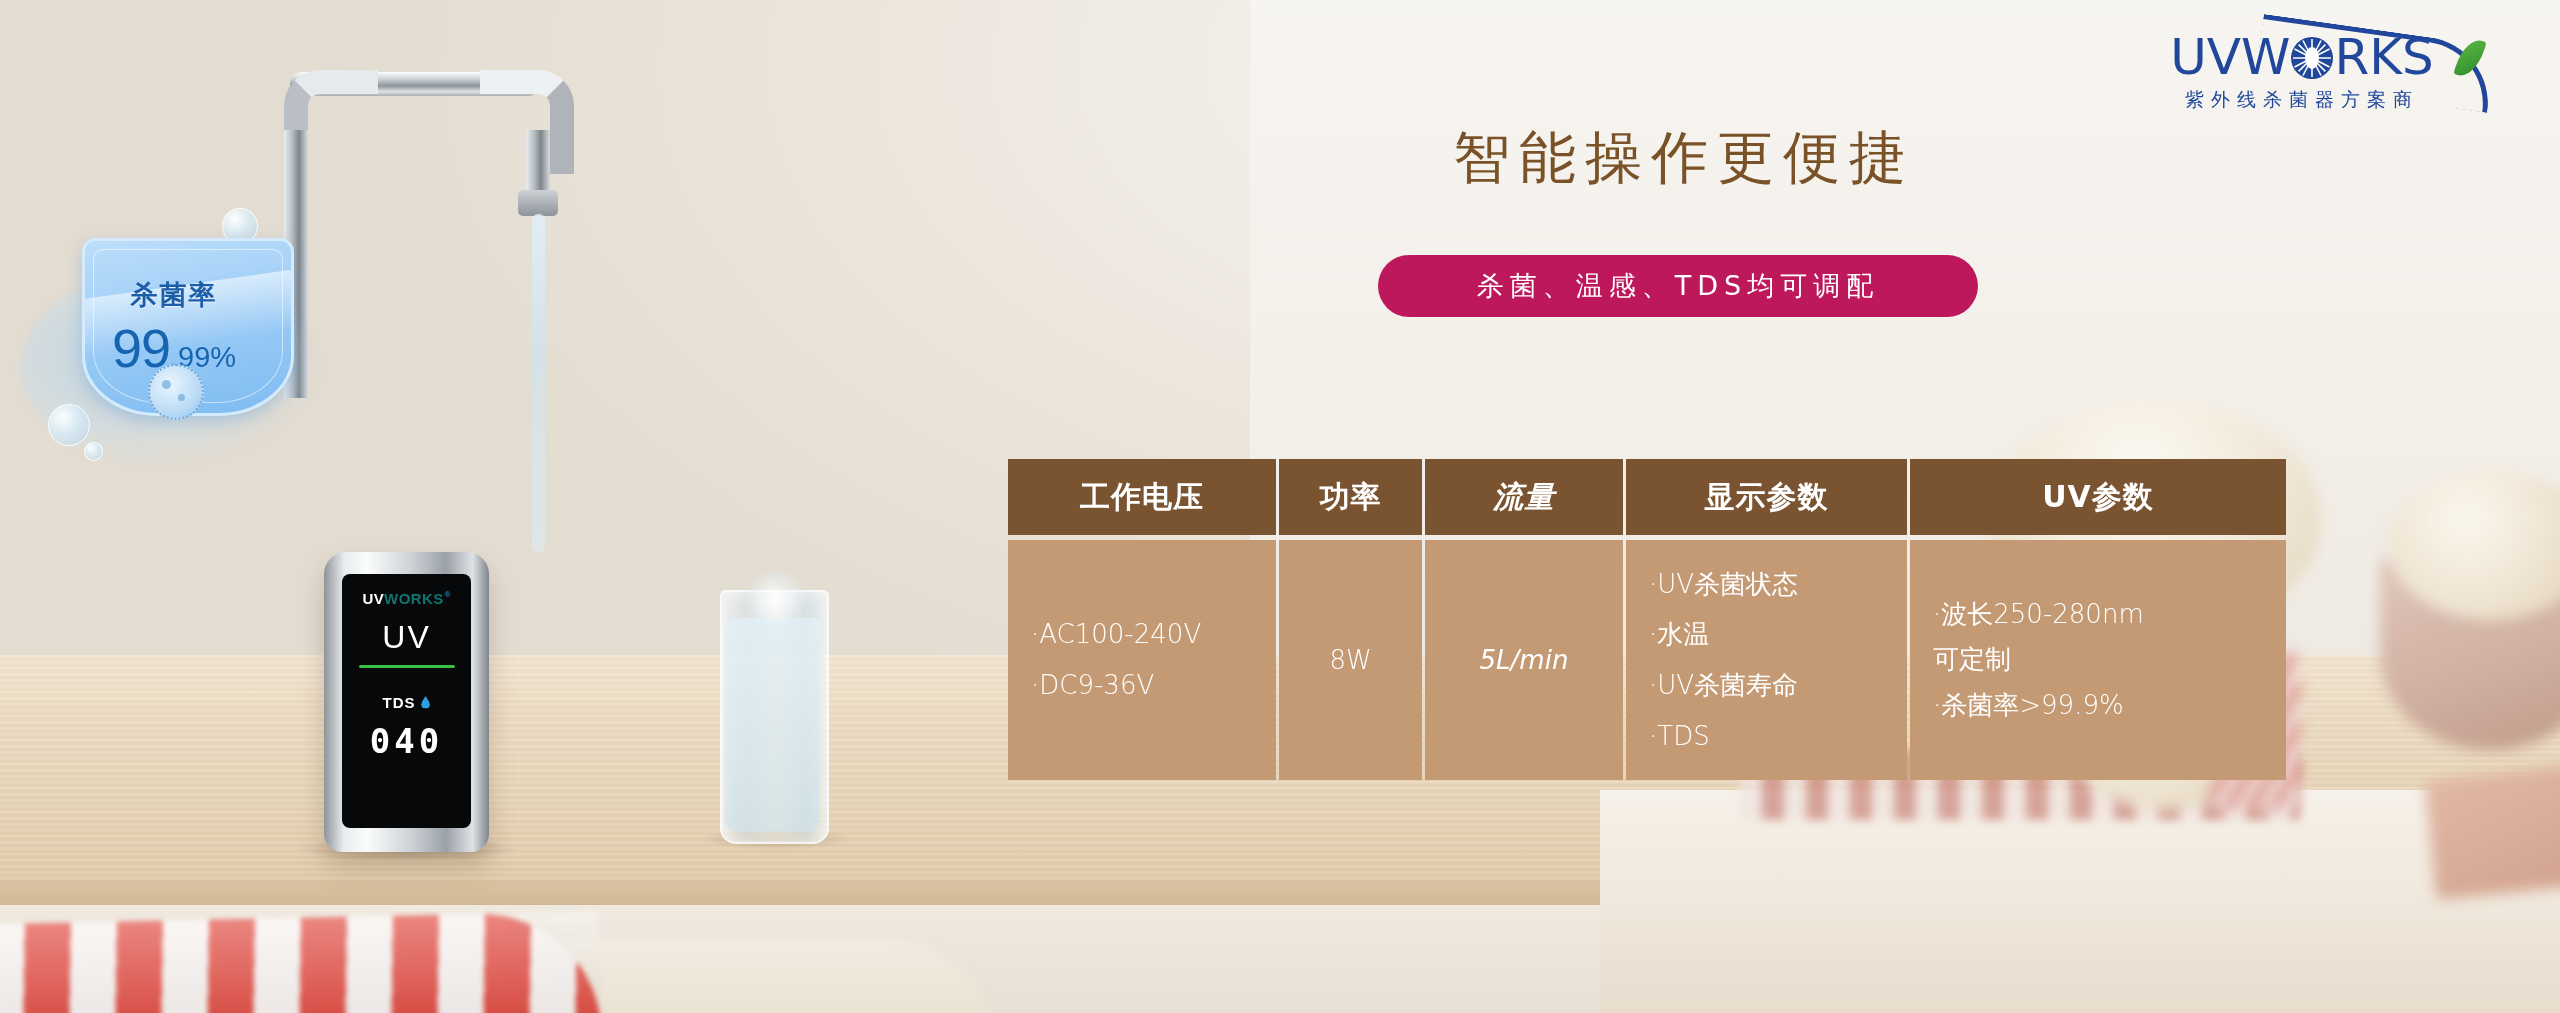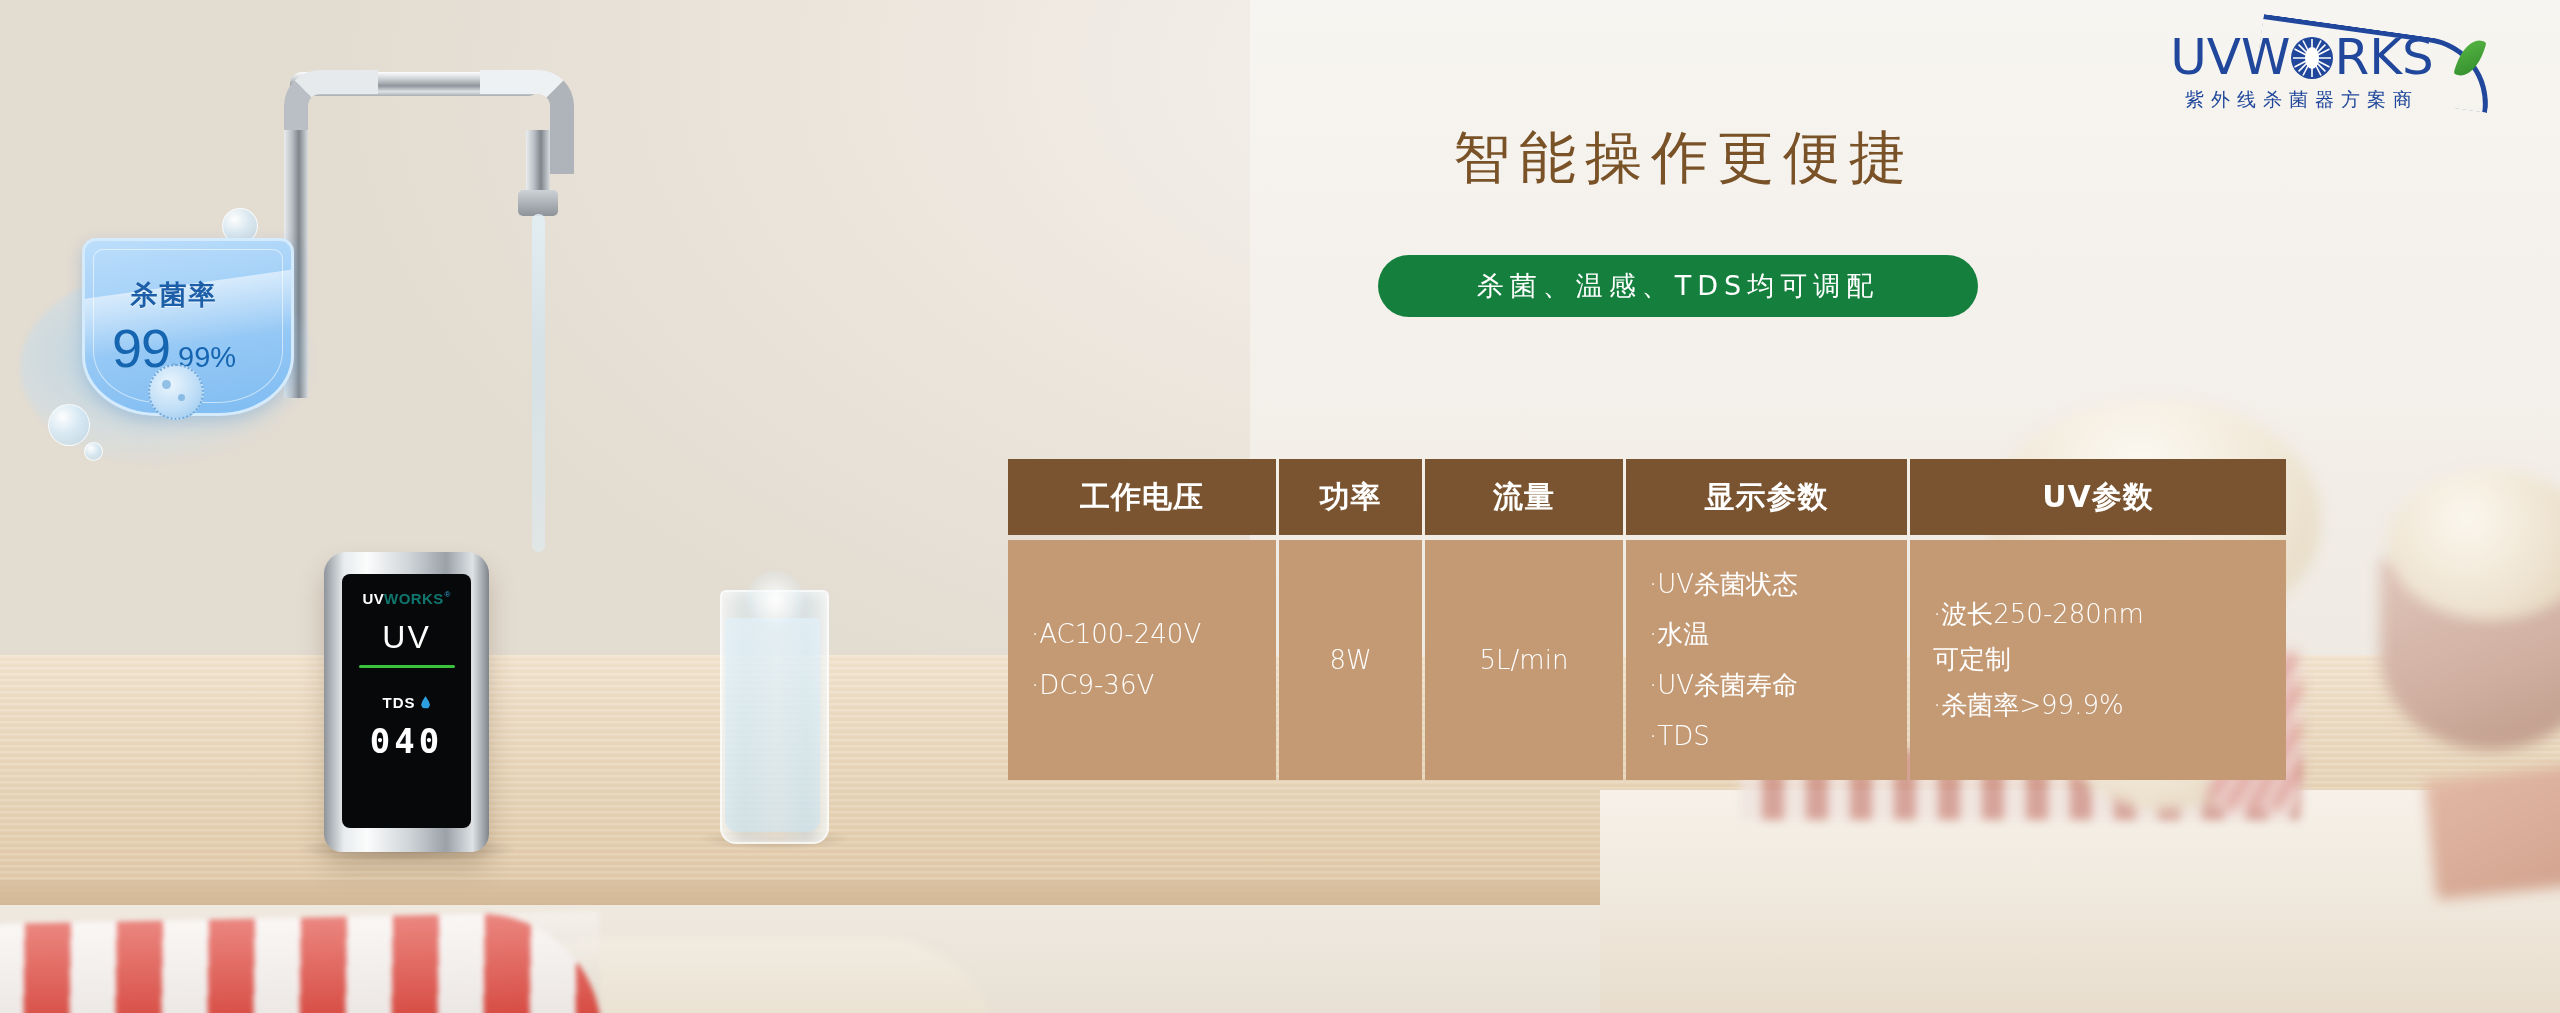--- a/index.html
+++ b/index.html
@@ -282,21 +282,21 @@
   }
 
   .headline{
     position:absolute;left:1374px;top:120px;width:620px;text-align:center;
     font-size:57px;color:#7a5228;letter-spacing:9px;font-weight:500;
     font-family:"DejaVu Serif","Liberation Serif",serif;
     white-space:nowrap;
   }
   .pill{
     position:absolute;left:1378px;top:255px;width:600px;height:62px;
-    background:#15803d;border-radius:32px;
+    background:#be185d;border-radius:32px;
     display:flex;align-items:center;justify-content:center;
     color:#fff;font-size:27px;letter-spacing:6px;
     font-family:"DejaVu Sans","Liberation Sans",sans-serif;
   }
 
   
   .spec-table{position:absolute;left:1008px;top:459px;width:1292px;height:321px;
     display:flex;gap:3px;}
   .spec-col{display:flex;flex-direction:column;gap:5px;}
   .spec-head{
@@ -307,21 +307,21 @@
   }
   .spec-body{
     flex:1;background:#c49a74;color:#fff;
     display:flex;flex-direction:column;justify-content:center;
     padding:0 23px;box-sizing:border-box;
     font-size:26px;line-height:1.95;
     font-family:"DejaVu Sans","Liberation Sans",sans-serif;font-weight:300;
   }
   .spec-body.center{align-items:center;}
   .spec-body .ln{white-space:nowrap;}
-  .c1{width:268px;} .c2{width:143px;} .c3{width:198px;}
+  .c1{width:268px;} .c2{width:143px;} .c3{width:198px;font-style:italic;}
   .c4{width:281px;} .c5{width:376px;}
   .c1 .spec-body{justify-content:center;}
   .c5 .spec-body .ln{line-height:1.75;}
 </style>
 </head>
 <body>
 
 <div id="stage">
 
   <div class="bg-wall"></div>

